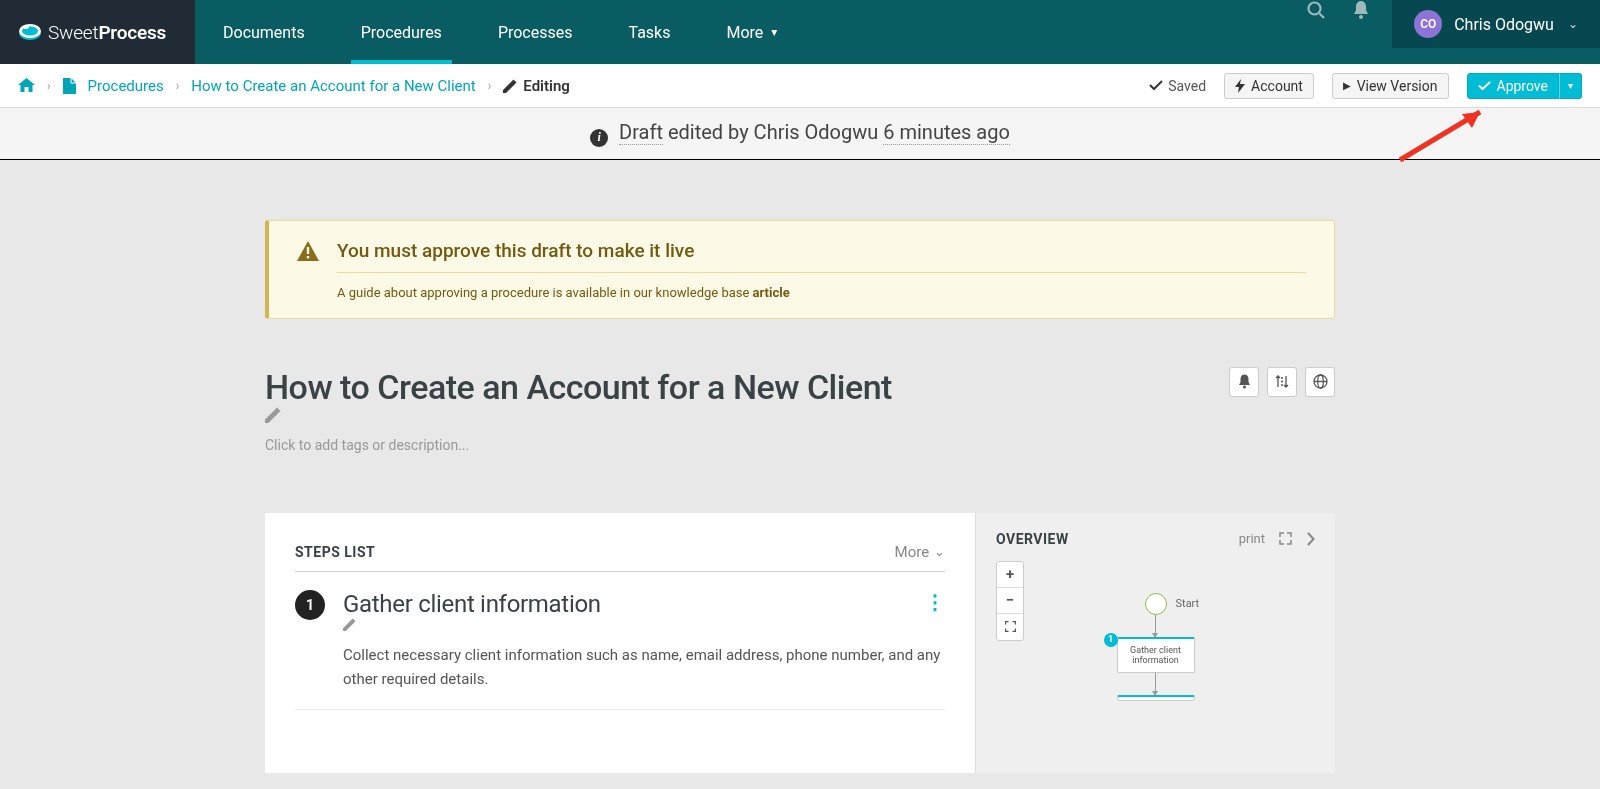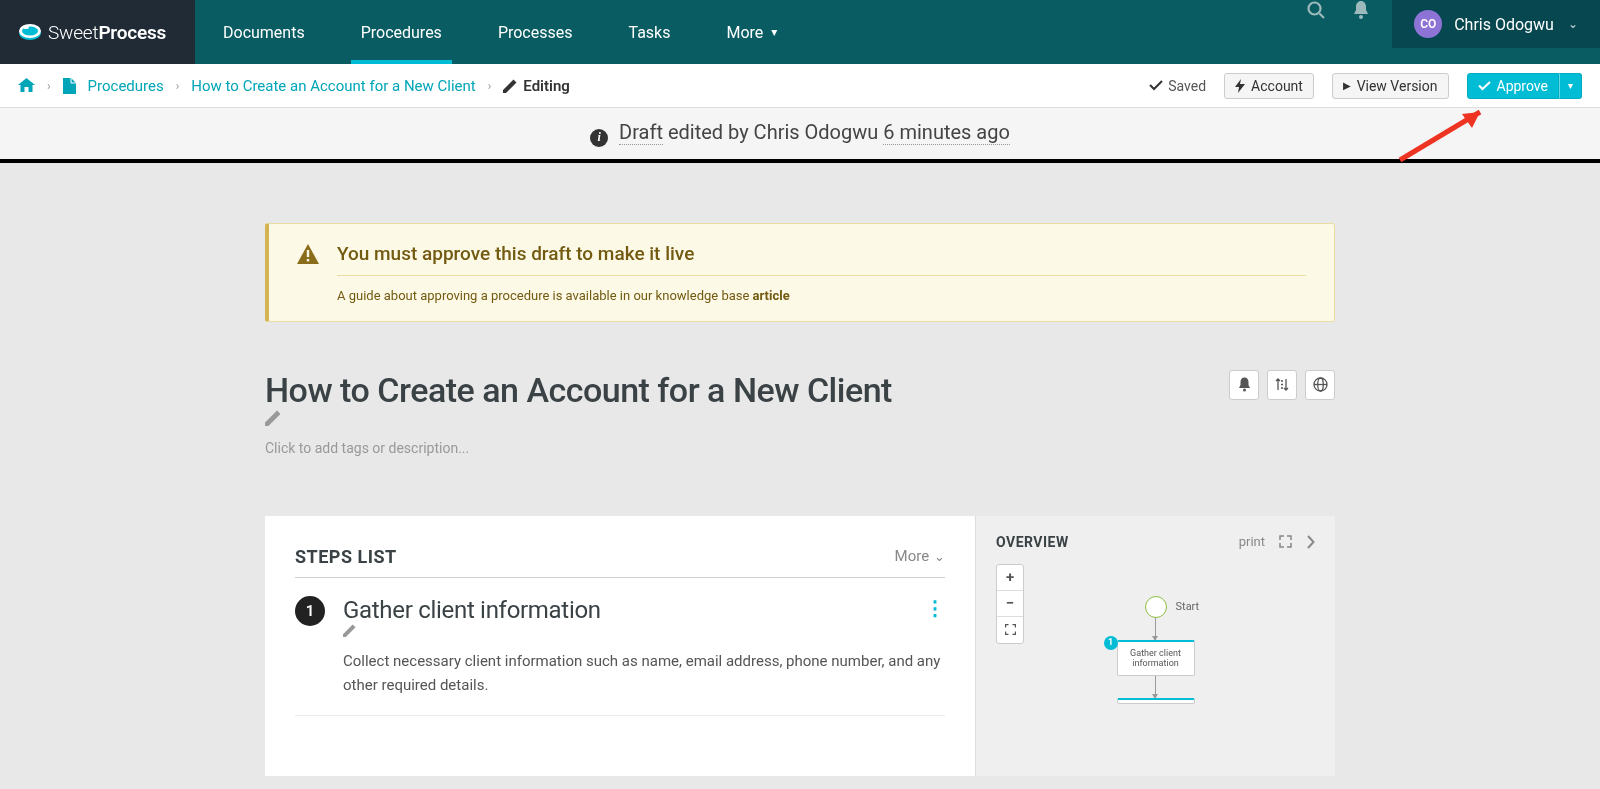--- a/index.html
+++ b/index.html
@@ -34,21 +34,21 @@
 .subbar-spacer { flex:1; }
 .subbar-right { display:flex; align-items:center; gap:18px; }
 .saved { display:flex; align-items:center; gap:5px; color:#555; font-size:14px; }
 .btn { display:inline-flex; align-items:center; gap:6px; background:#f5f5f5; border:1px solid #ccc; border-radius:3px; padding:4px 10px; font-size:14px; color:#333; cursor:pointer; }
 .btn.primary { background:#00bcd4; border-color:#00acc1; color:#fff; font-weight:400; }
 .btn-split { display:flex; }
 .btn-split .btn { border-radius:3px 0 0 3px; }
 .btn-split .caret { background:#00bcd4; border:1px solid #00acc1; border-left:1px solid rgba(255,255,255,0.4); border-radius:0 3px 3px 0; padding:4px 8px; color:#fff; cursor:pointer; font-size:10px; display:flex; align-items:center;}
 
 
-.draftrow { background:#f5f5f5; border-bottom:4px solid #000000; text-align:center; padding:12px 0; font-size:20px; color:#444; }
+.draftrow { background:#f5f5f5; border-bottom:1px solid #000000; text-align:center; padding:12px 0; font-size:20px; color:#444; }
 .draftrow .info-icon { display:inline-flex; width:18px; height:18px; border-radius:50%; background:#333; color:#fff; align-items:center; justify-content:center; font-size:12px; font-weight:bold; font-family:Georgia,serif; font-style:italic; margin-right:6px; vertical-align:-2px;}
 .draftrow .underline-dot { border-bottom:1px dotted #999; }
 
 
 .content-wrap { background:#e8e8e8; padding-bottom:40px; }
 .content-inner { max-width:1070px; margin:0 auto; padding-top:60px; }
 
 .alert { background:#fdf9e7; border:1px solid #e9dca0; border-left:4px solid #d4b351; border-radius:3px; padding:18px 28px; display:flex; gap:18px; }
 .alert-icon { color:#8a6d1b; flex-shrink:0; margin-top:2px;}
 .alert-body { flex:1; }
@@ -61,21 +61,21 @@
 .title-pencil { color:#888; font-size:18px; margin-left:8px; cursor:pointer; }
 .title-icons { display:flex; gap:8px; }
 .sq-btn { width:30px; height:30px; border:1px solid #ccc; border-radius:3px; background:#fff; display:flex; align-items:center; justify-content:center; cursor:pointer; color:#555; font-size:14px;}
 
 .tags-placeholder { color:#999; font-size:14px; margin-top:14px; cursor:pointer; }
 
 
 .steps-panel { background:#fff; margin-top:60px; display:flex; min-height:260px; }
 .steps-left { flex:1; padding:30px 30px 20px 30px; }
 .steps-header { display:flex; align-items:center; border-bottom:1.5px solid #d0d0d0; padding-bottom:10px; }
-.steps-header-title { font-size:18px; font-weight:700; letter-spacing:0.5px; color:#3a4245; flex:1; }
+.steps-header-title { font-size:14px; font-weight:700; letter-spacing:0.5px; color:#3a4245; flex:1; }
 .steps-more { color:#888; font-size:15px; cursor:pointer; display:flex; align-items:center; gap:5px;}
 .step-item { display:flex; gap:18px; padding:18px 0; border-bottom:1px solid #eaeaea; position:relative;}
 .step-num { width:30px; height:30px; border-radius:50%; background:#222; color:#fff; display:flex; align-items:center; justify-content:center; font-size:15px; font-weight:600; flex-shrink:0; }
 .step-body { flex:1; }
 .step-title { font-size:24px; font-weight:400; color:#3a4245; letter-spacing:-0.3px;}
 .step-pencil { color:#888; font-size:15px; margin-left:6px; cursor:pointer;}
 .step-desc { color:#555; font-size:15px; margin-top:12px; line-height:1.6; }
 .step-kebab { position:absolute; right:0; top:18px; color:#00bcd4; cursor:pointer; font-size:20px; font-weight:bold;}
 
 .overview { width:360px; background:#efefef; border-left:1px solid #ddd; padding:18px 20px; }

